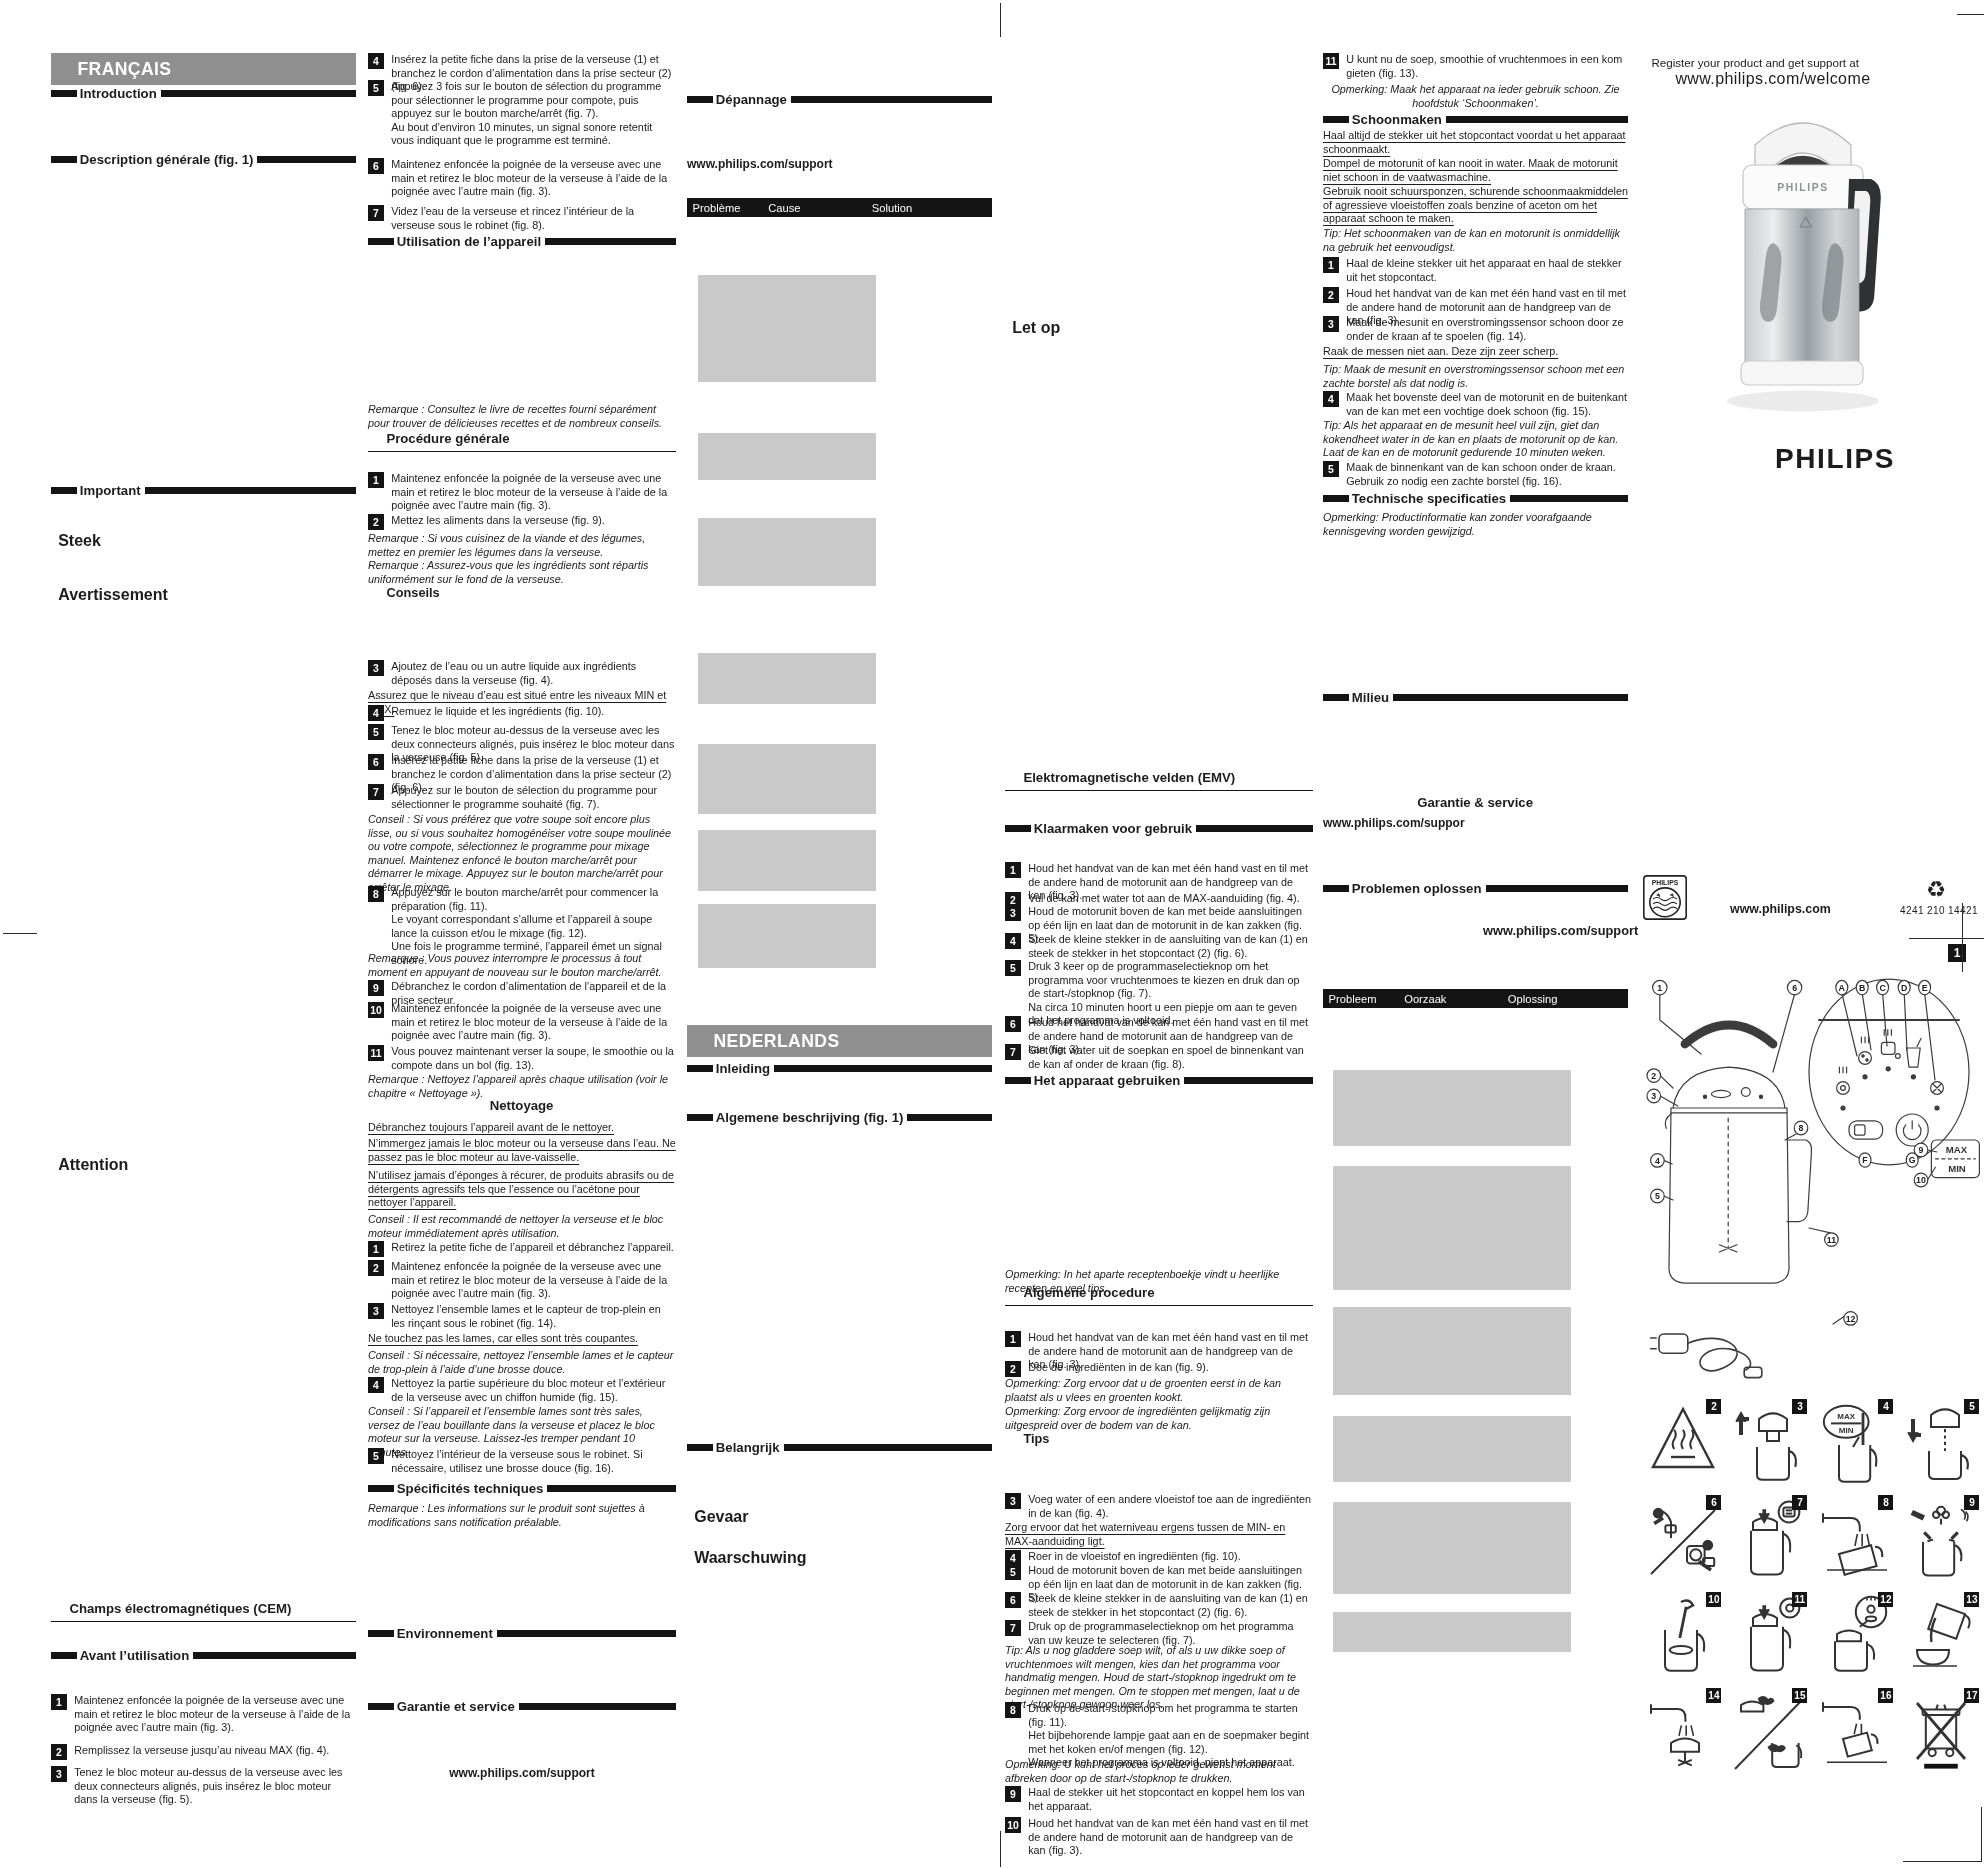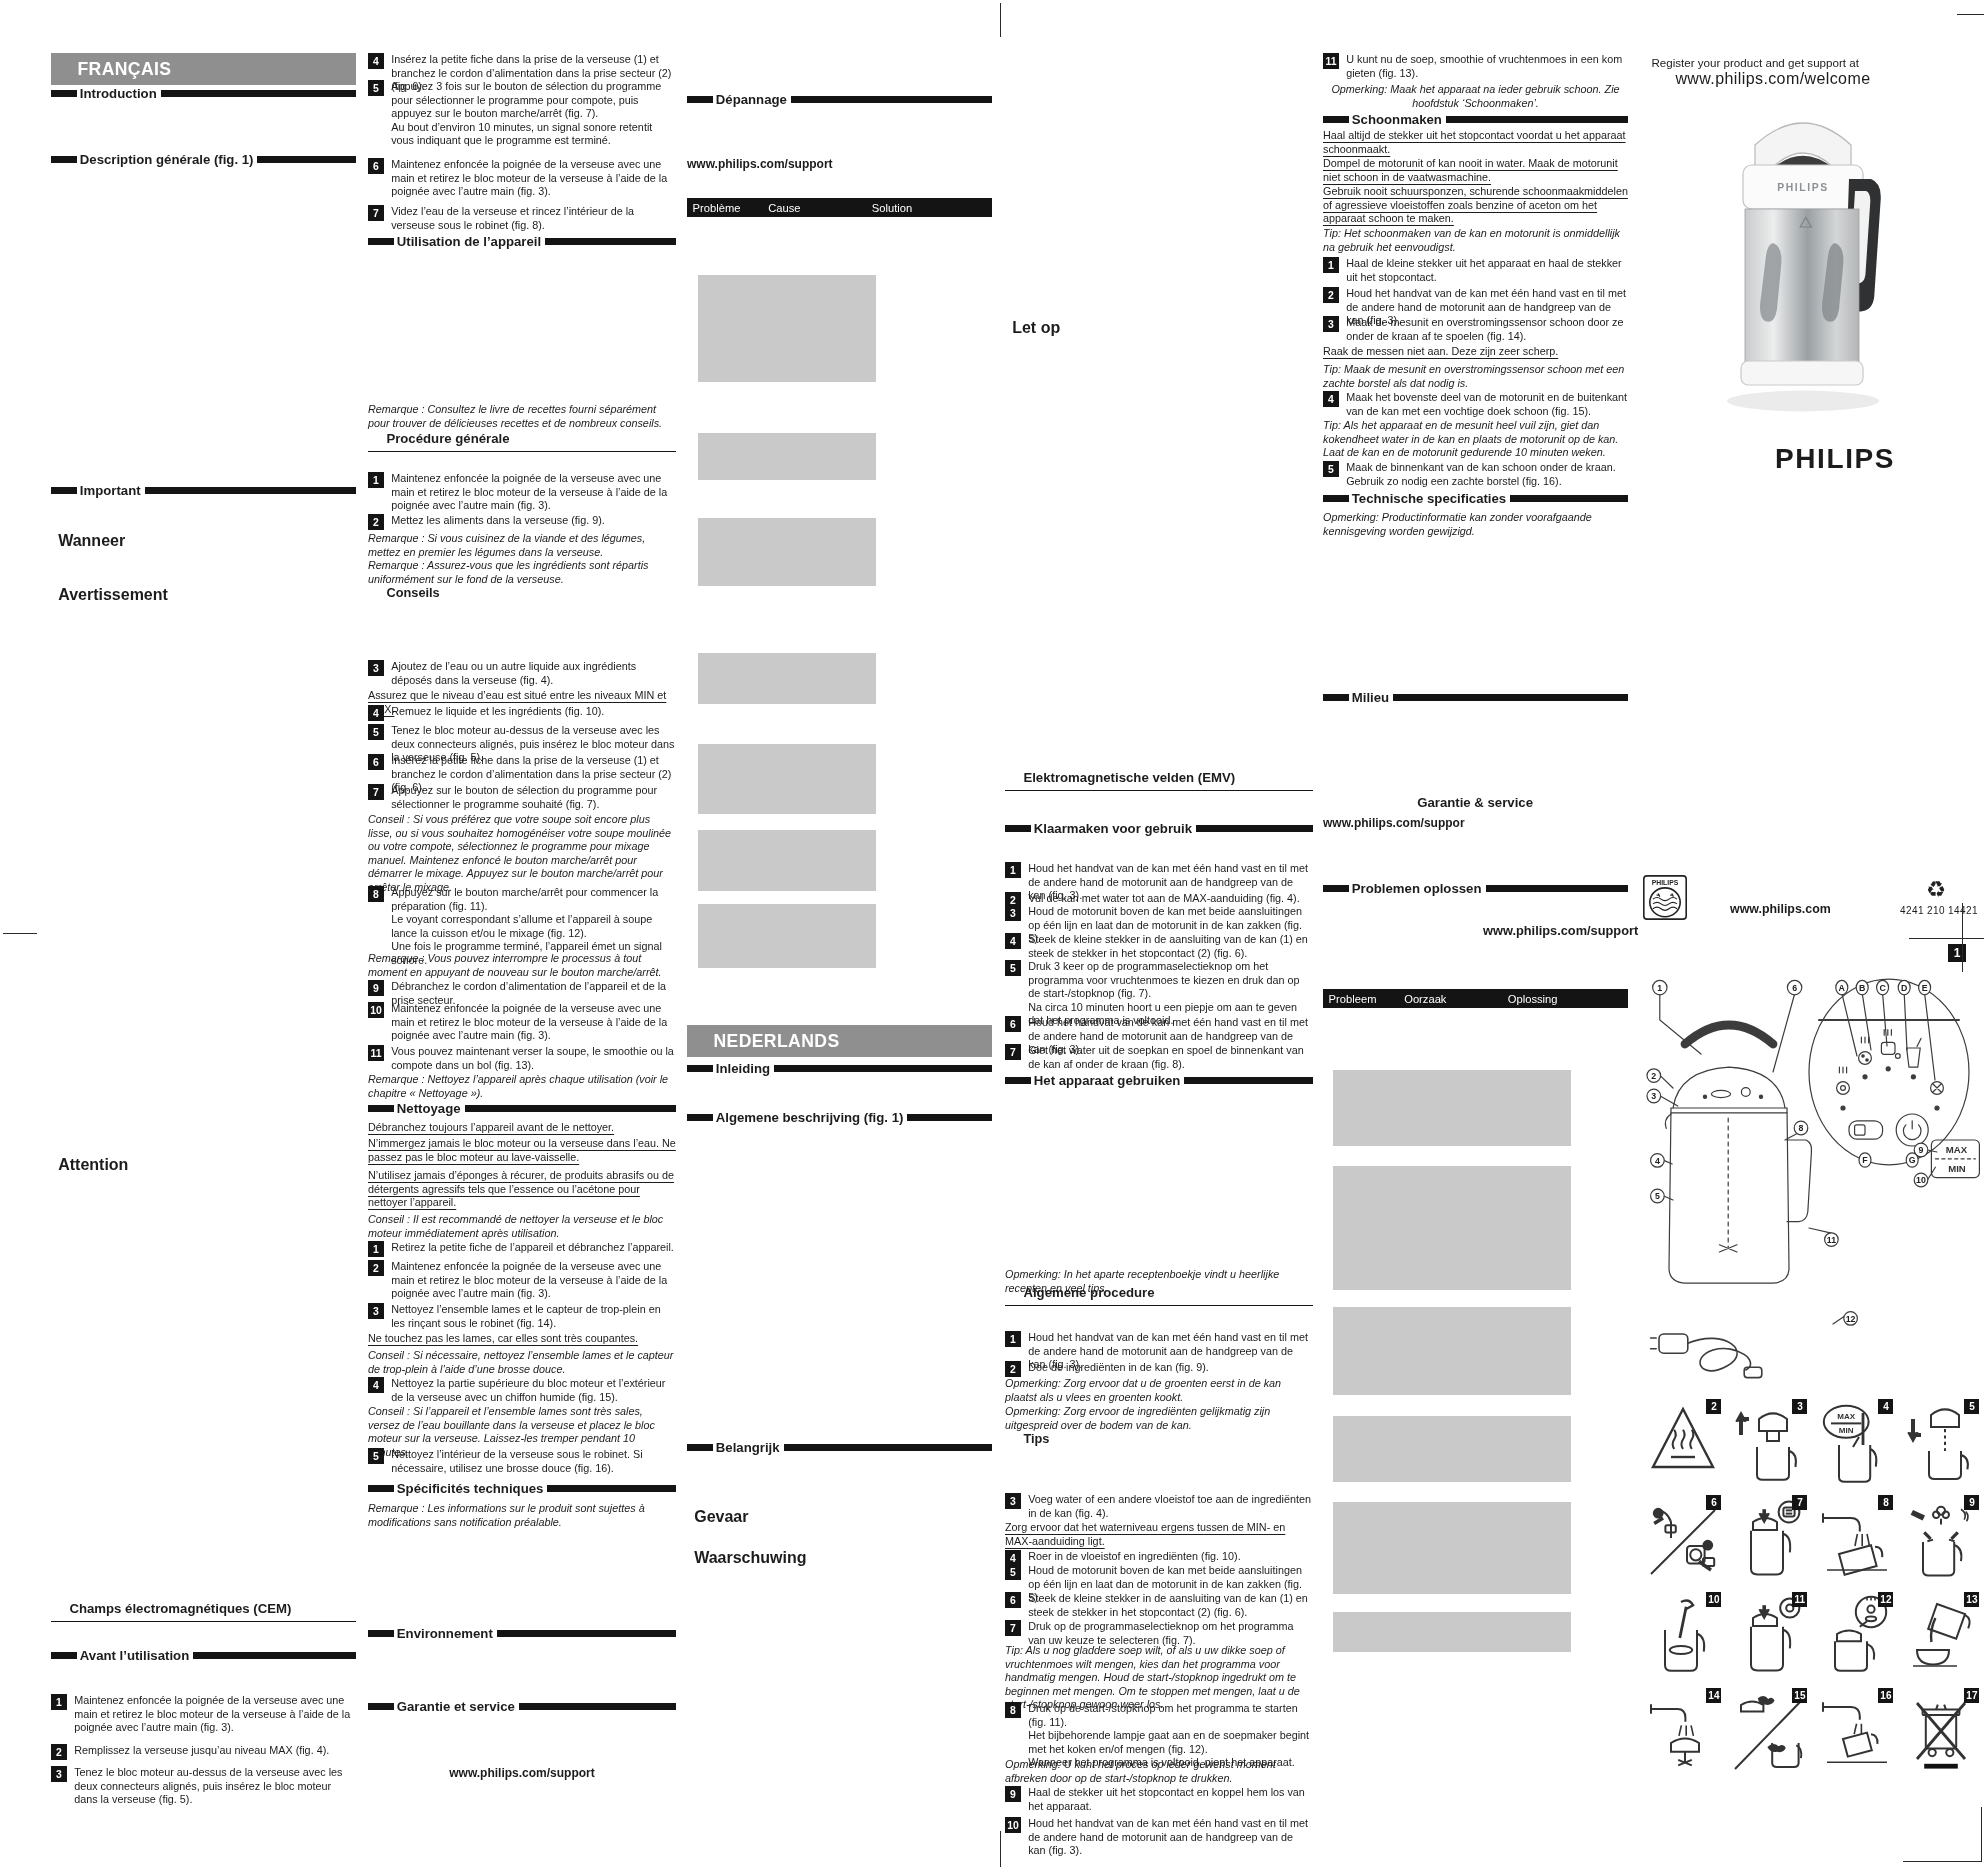--- a/index.html
+++ b/index.html
@@ -67,21 +67,21 @@
   <div class="sh" style="top:152px;">
       <span class="stub"></span>
       <span class="lbl">Description générale (fig. 1)</span>
       <span class="bar"></span>
     </div>
   <div class="sh" style="top:483px;">
       <span class="stub"></span>
       <span class="lbl">Important</span>
       <span class="bar"></span>
     </div>
-  <div class="bh" style="top:532px;">Wanneer</div>
+  <div class="bh" style="top:532px;">Steek</div>
   <div class="bh" style="top:586px;">Avertissement</div>
   <div class="bh" style="top:1156px;">Attention</div>
   <div class="rh" style="top:1601px;">Champs électromagnétiques (CEM)</div>
   <div class="sh" style="top:1648px;">
       <span class="stub"></span>
       <span class="lbl">Avant l’utilisation</span>
       <span class="bar"></span>
     </div>
   <div class="step" style="top:1694px;">
       <span class="n">1</span>
@@ -171,21 +171,21 @@
   <div class="step" style="top:1002px;">
       <span class="n">10</span>
       <span class="t">Maintenez enfoncée la poignée de la verseuse avec une main et retirez le bloc moteur de la verseuse à l’aide de la poignée avec l’autre main (fig. 3).</span>
     </div>
   <div class="step" style="top:1045px;">
       <span class="n">11</span>
       <span class="t">Vous pouvez maintenant verser la soupe, le smoothie ou la compote dans un bol (fig. 13).</span>
     </div>
   <div class="p i" style="top:1073px;">Remarque : Nettoyez l’appareil après chaque utilisation (voir le chapitre « Nettoyage »).</div>
 
-  <div class="sh" style="top:1101px;">
+  <div class="sh" style="top:1072px;flex-direction:column;">
       <span class="stub"></span>
       <span class="lbl">Nettoyage</span>
       <span class="bar"></span>
     </div>
   <div class="p u" style="top:1121px;">Débranchez toujours l’appareil avant de le nettoyer.</div>
   <div class="p u" style="top:1137px;">N’immergez jamais le bloc moteur ou la verseuse dans l’eau. Ne passez pas le bloc moteur au lave-vaisselle.</div>
   <div class="p u" style="top:1169px;">N’utilisez jamais d’éponges à récurer, de produits abrasifs ou de détergents agressifs tels que l’essence ou l’acétone pour nettoyer l’appareil.</div>
   <div class="p i" style="top:1213px;">Conseil : Il est recommandé de nettoyer la verseuse et le bloc moteur immédiatement après utilisation.</div>
   <div class="step" style="top:1241px;">
       <span class="n">1</span>

